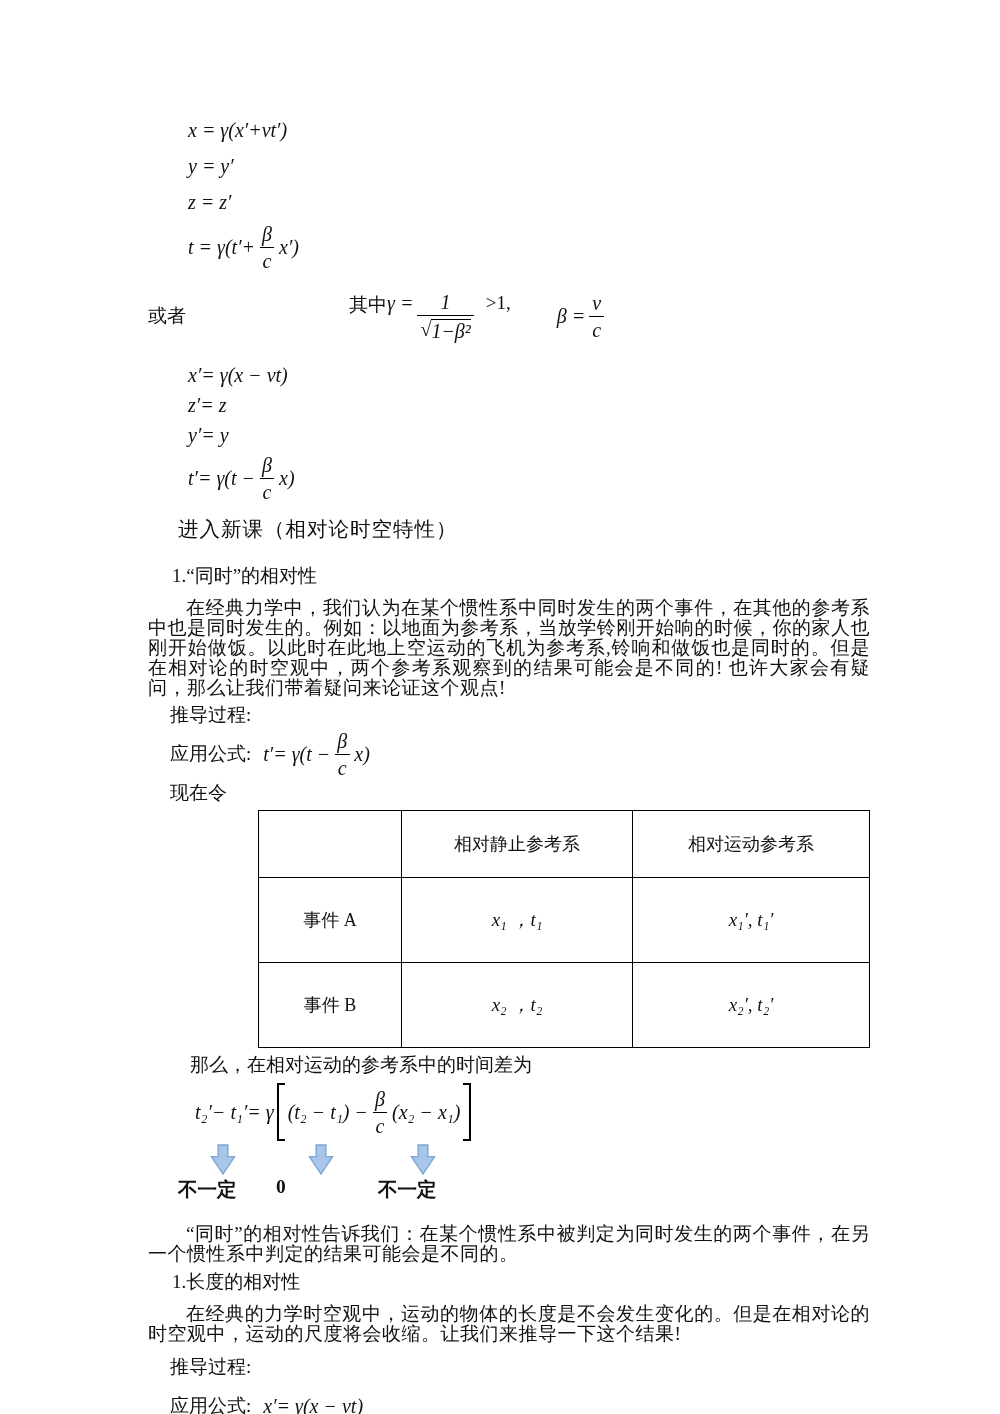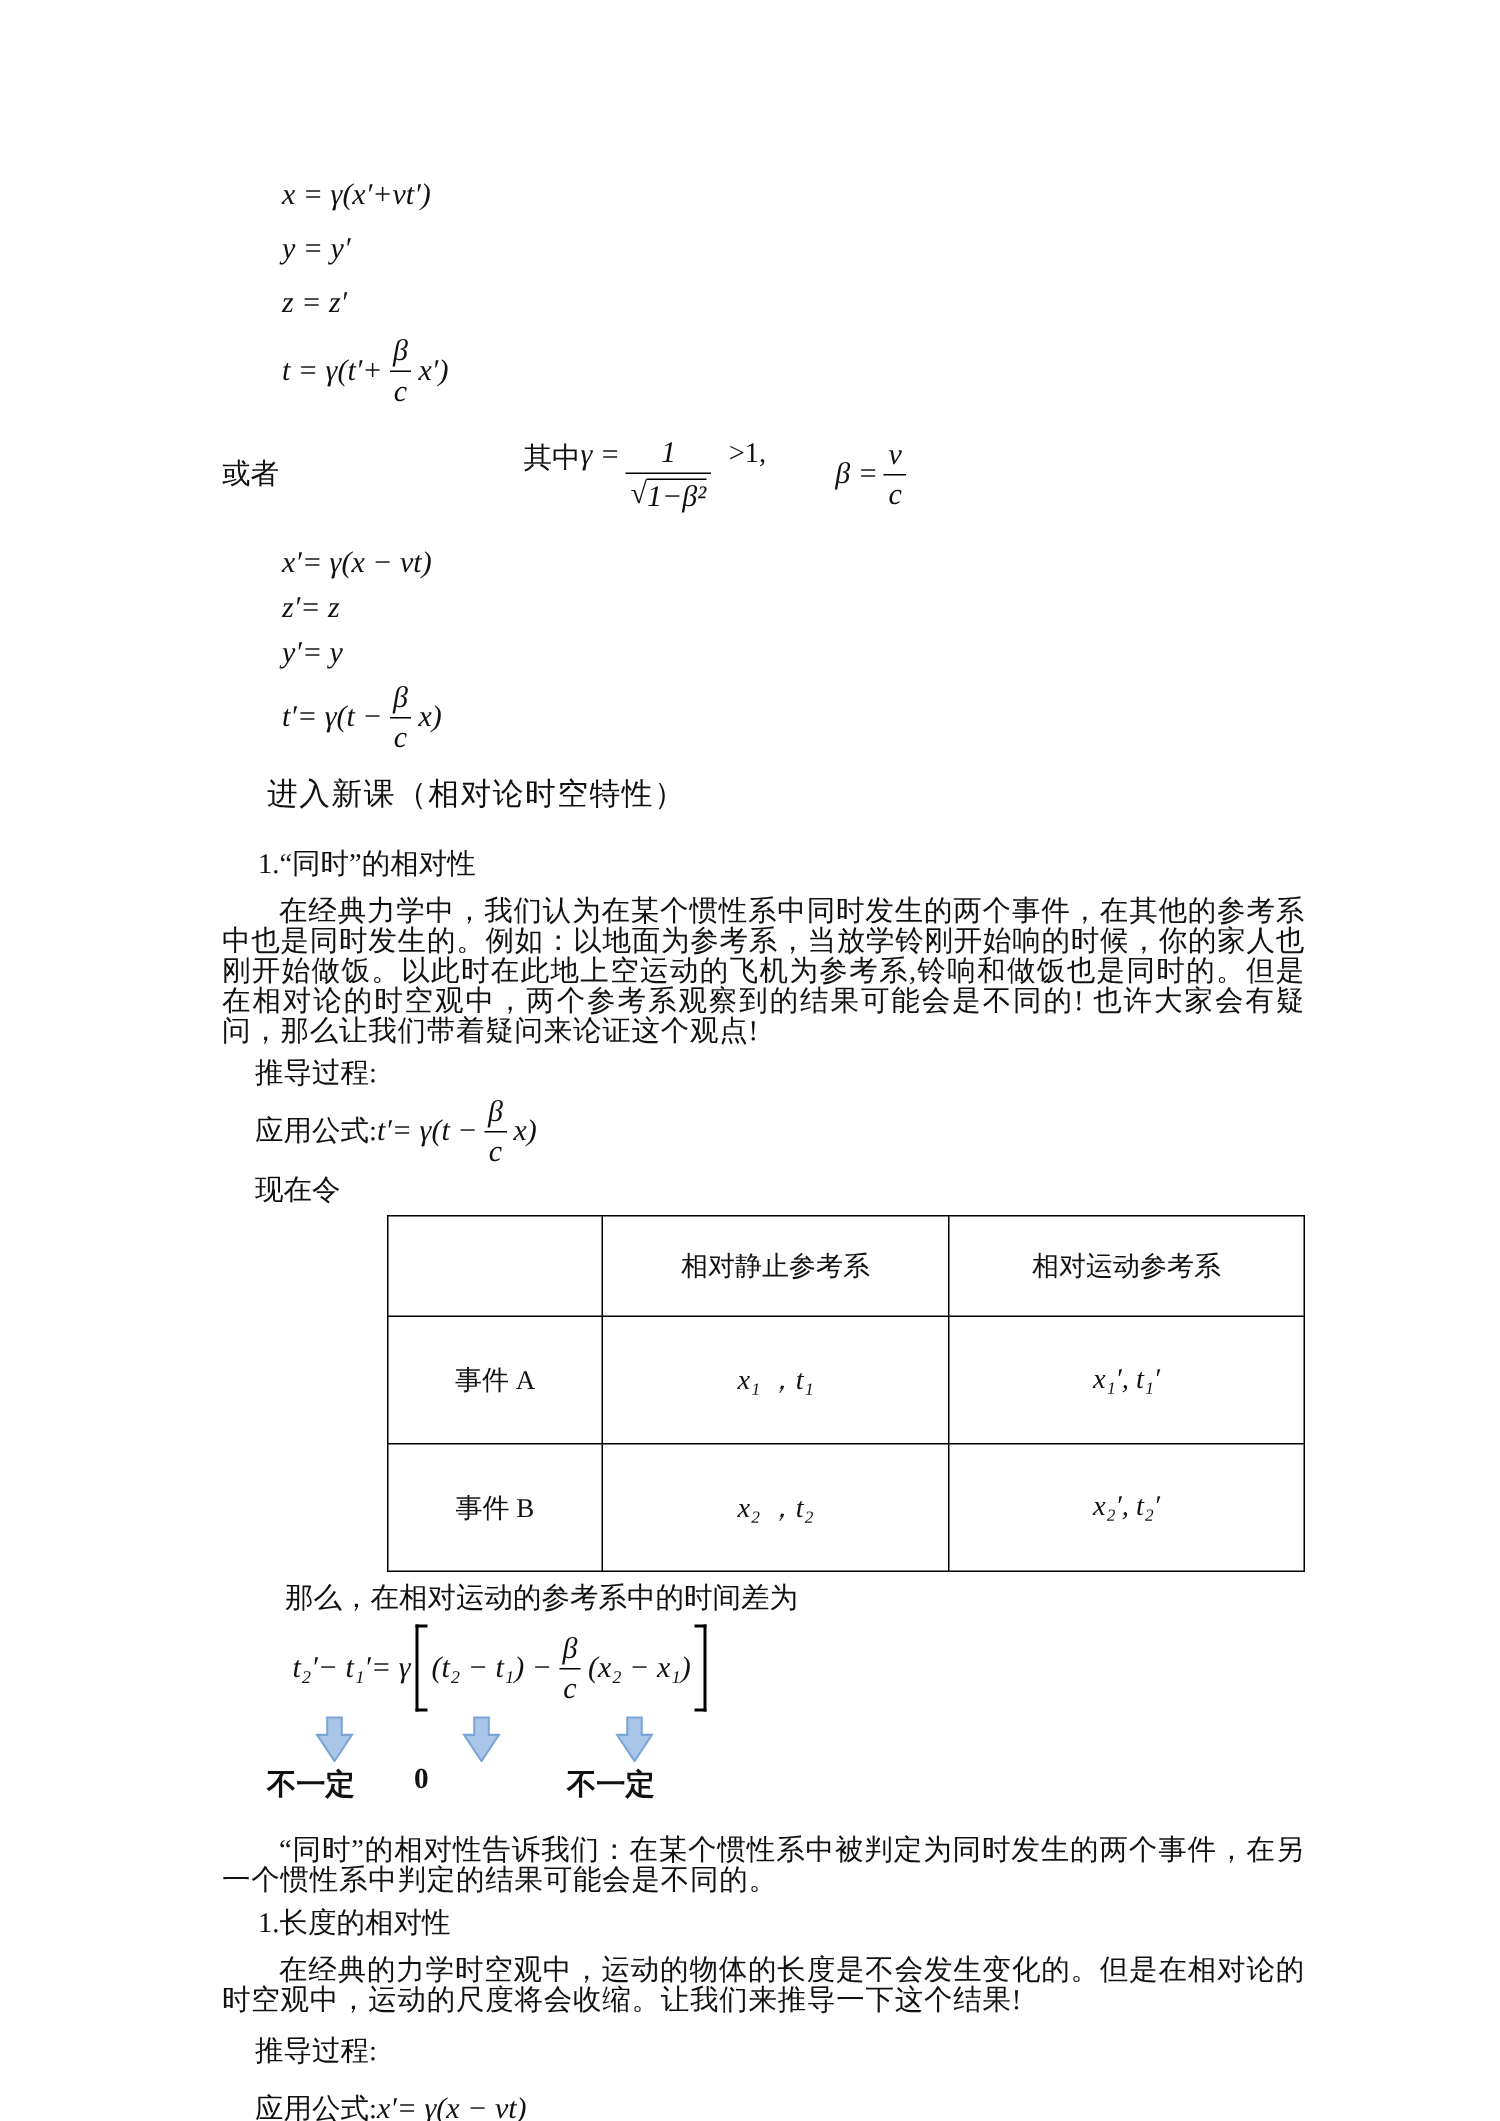--- a/index.html
+++ b/index.html
@@ -28,21 +28,21 @@
   .gt{margin-left:8px;font-style:normal;font-size:19px;}
 
   .heading{margin-top:8px;height:30px;display:flex;align-items:center;
            font-size:20.5px;margin-left:30px;letter-spacing:1px;}
   .subtitle{margin-top:18px;height:28px;display:flex;align-items:center;
             font-size:19px;margin-left:24px;}
   .para{font-size:19px;line-height:20px;text-align:justify;text-indent:2em;
         margin:8px 0 0 0;letter-spacing:0.5px;}
   .label-line{margin-top:4px;height:26px;display:flex;align-items:center;
               font-size:19px;margin-left:22px;}
-  .apply-row{display:flex;align-items:center;height:52px;margin-left:22px;gap:0;}
+  .apply-row{display:flex;align-items:center;height:52px;margin-left:22px;gap:12px;}
 
   
   table.events{border-collapse:collapse;margin:4px 0 0 110px;table-layout:fixed;}
   table.events td,table.events th{border:1.6px solid #000;padding:16px;text-align:center;
        font-weight:normal;font-size:18px;}
   table.events th{height:34px;}
   table.events td{height:52px;}
   .col-label{width:130px;}
   .col-rest{width:237px;}
   .col-move{width:243px;}

